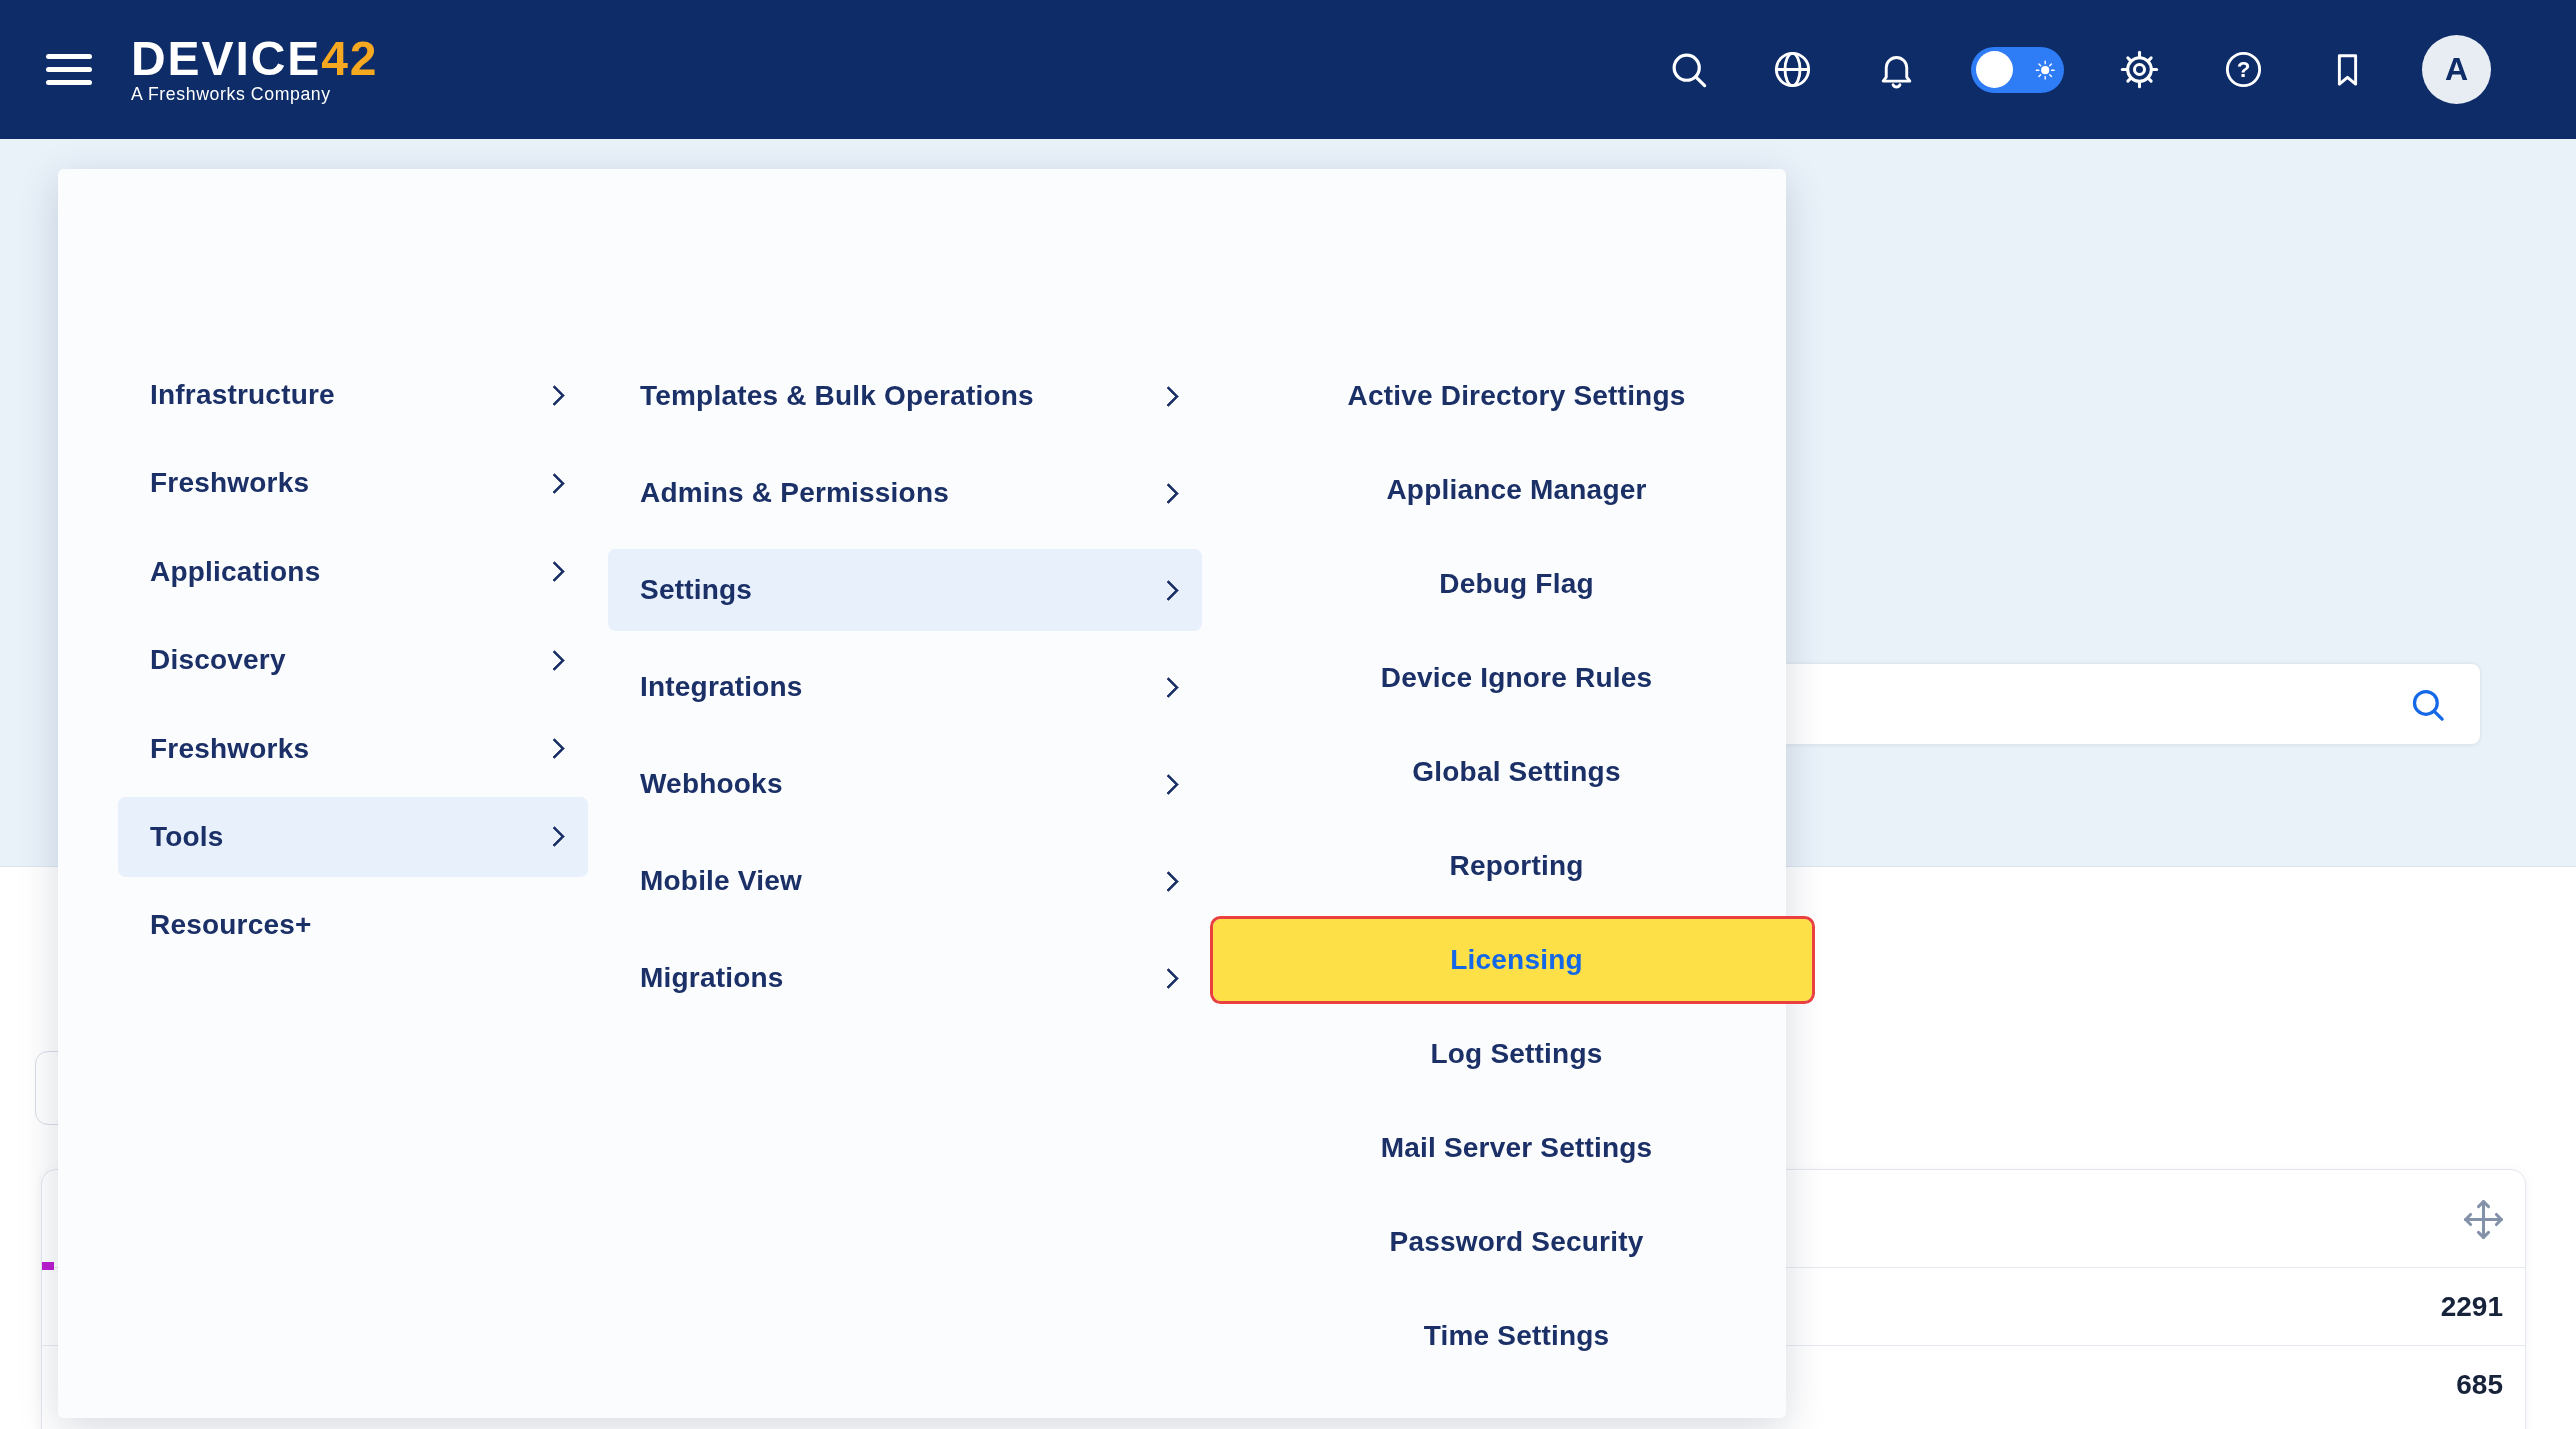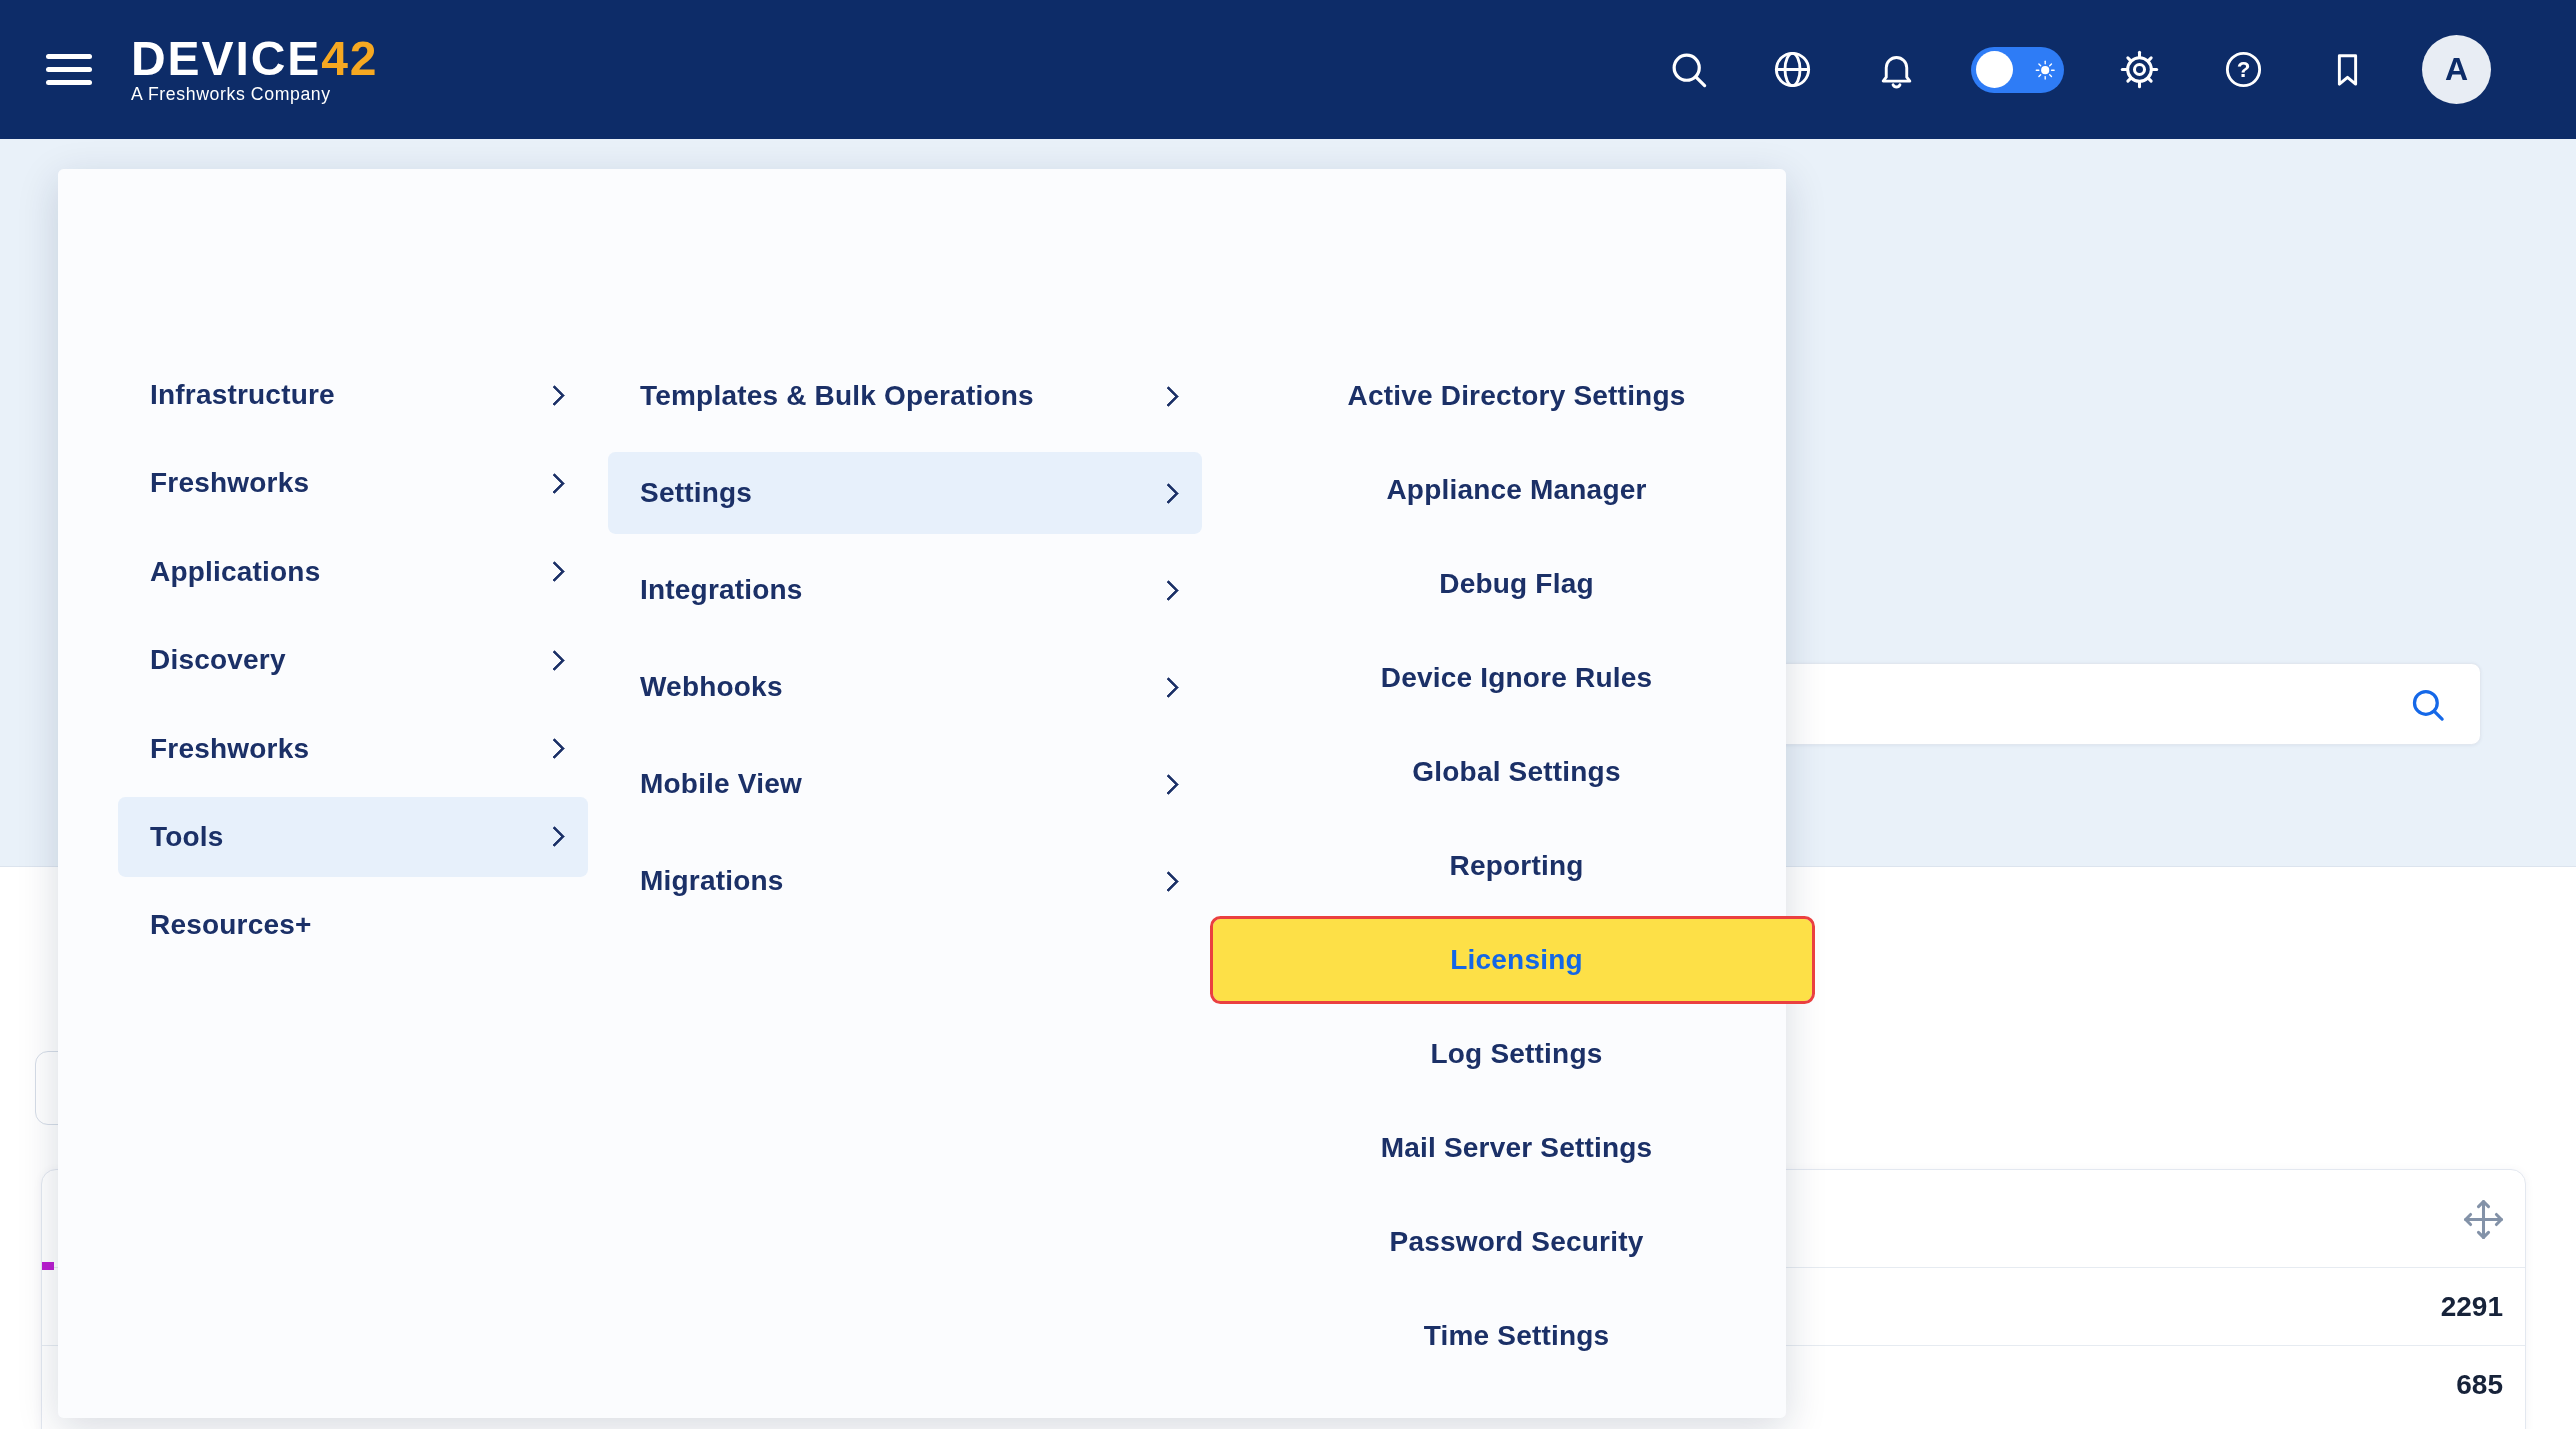--- a/index.html
+++ b/index.html
@@ -243,20 +243,24 @@
       </div>
       <div class="menu-item">
         <span class="mi-label">Resources+</span>
       </div>
     </div>
   <div class="menu-col" id="col2">
       <div class="menu-item">
         <span class="mi-label">Templates &amp; Bulk Operations</span>
         <span class="mi-chevron"></span>
       </div>
+      <div class="menu-item">
+        <span class="mi-label">Admins &amp; Permissions</span>
+        <span class="mi-chevron"></span>
+      </div>
       <div class="menu-item active">
         <span class="mi-label">Settings</span>
         <span class="mi-chevron"></span>
       </div>
       <div class="menu-item">
         <span class="mi-label">Integrations</span>
         <span class="mi-chevron"></span>
       </div>
       <div class="menu-item">
         <span class="mi-label">Webhooks</span>

